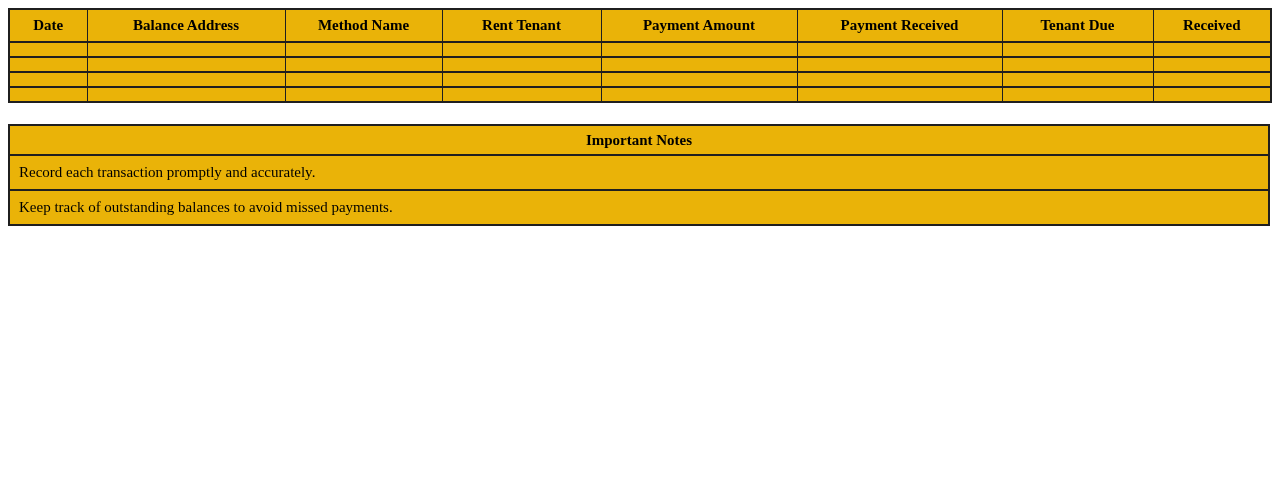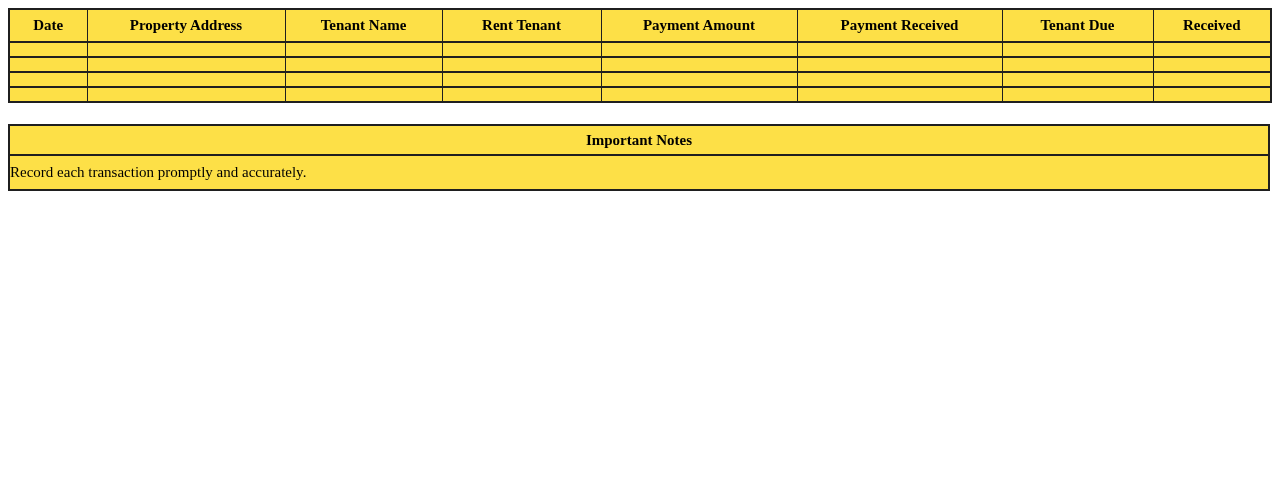--- a/index.html
+++ b/index.html
@@ -13,21 +13,21 @@
   .doc {
     width: 1262px;
     margin: 8px 0 0 8px;
     font-family: "Liberation Serif", serif;
     color: #000000;
   }
   table {
     border-collapse: collapse;
     table-layout: fixed;
     width: 1262px;
-    background: #fde047;
+    background: #eab308;
     border: 2px solid #1f1f1f;
   }
   
   .ledger th, .ledger td {
     border: 1px solid #1f1f1f;
     border-top-width: 2px;
     border-bottom-width: 2px;
     padding: 0;
     overflow: hidden;
   }
@@ -58,20 +58,21 @@
     font-size: 15px;
     font-weight: bold;
     text-align: center;
     vertical-align: middle;
   }
   .notes td {
     height: 33px;
     font-size: 15px;
     text-align: left;
     vertical-align: middle;
+    padding-left: 9px;
   }
 </style>
 </head>
 <body>
 
 <div class="doc">
 
   <table class="ledger">
     <colgroup>
       <col style="width:78px">
@@ -79,22 +80,22 @@
       <col style="width:157px">
       <col style="width:159px">
       <col style="width:196px">
       <col style="width:205px">
       <col style="width:151px">
       <col style="width:118px">
     </colgroup>
     <thead>
       <tr>
         <th>Date</th>
-        <th>Property Address</th>
-        <th>Tenant Name</th>
+        <th>Balance Address</th>
+        <th>Method Name</th>
         <th>Rent Tenant</th>
         <th>Payment Amount</th>
         <th>Payment Received</th>
         <th>Tenant Due</th>
         <th>Received</th>
       </tr>
     </thead>
     <tbody>
       <tr>
         <td></td>
@@ -142,16 +143,19 @@
   <table class="notes">
     <thead>
       <tr>
         <th>Important Notes</th>
       </tr>
     </thead>
     <tbody>
       <tr>
         <td>Record each transaction promptly and accurately.</td>
       </tr>
+      <tr>
+        <td>Keep track of outstanding balances to avoid missed payments.</td>
+      </tr>
     </tbody>
   </table>
 
 </div>
 
 </body></html>

